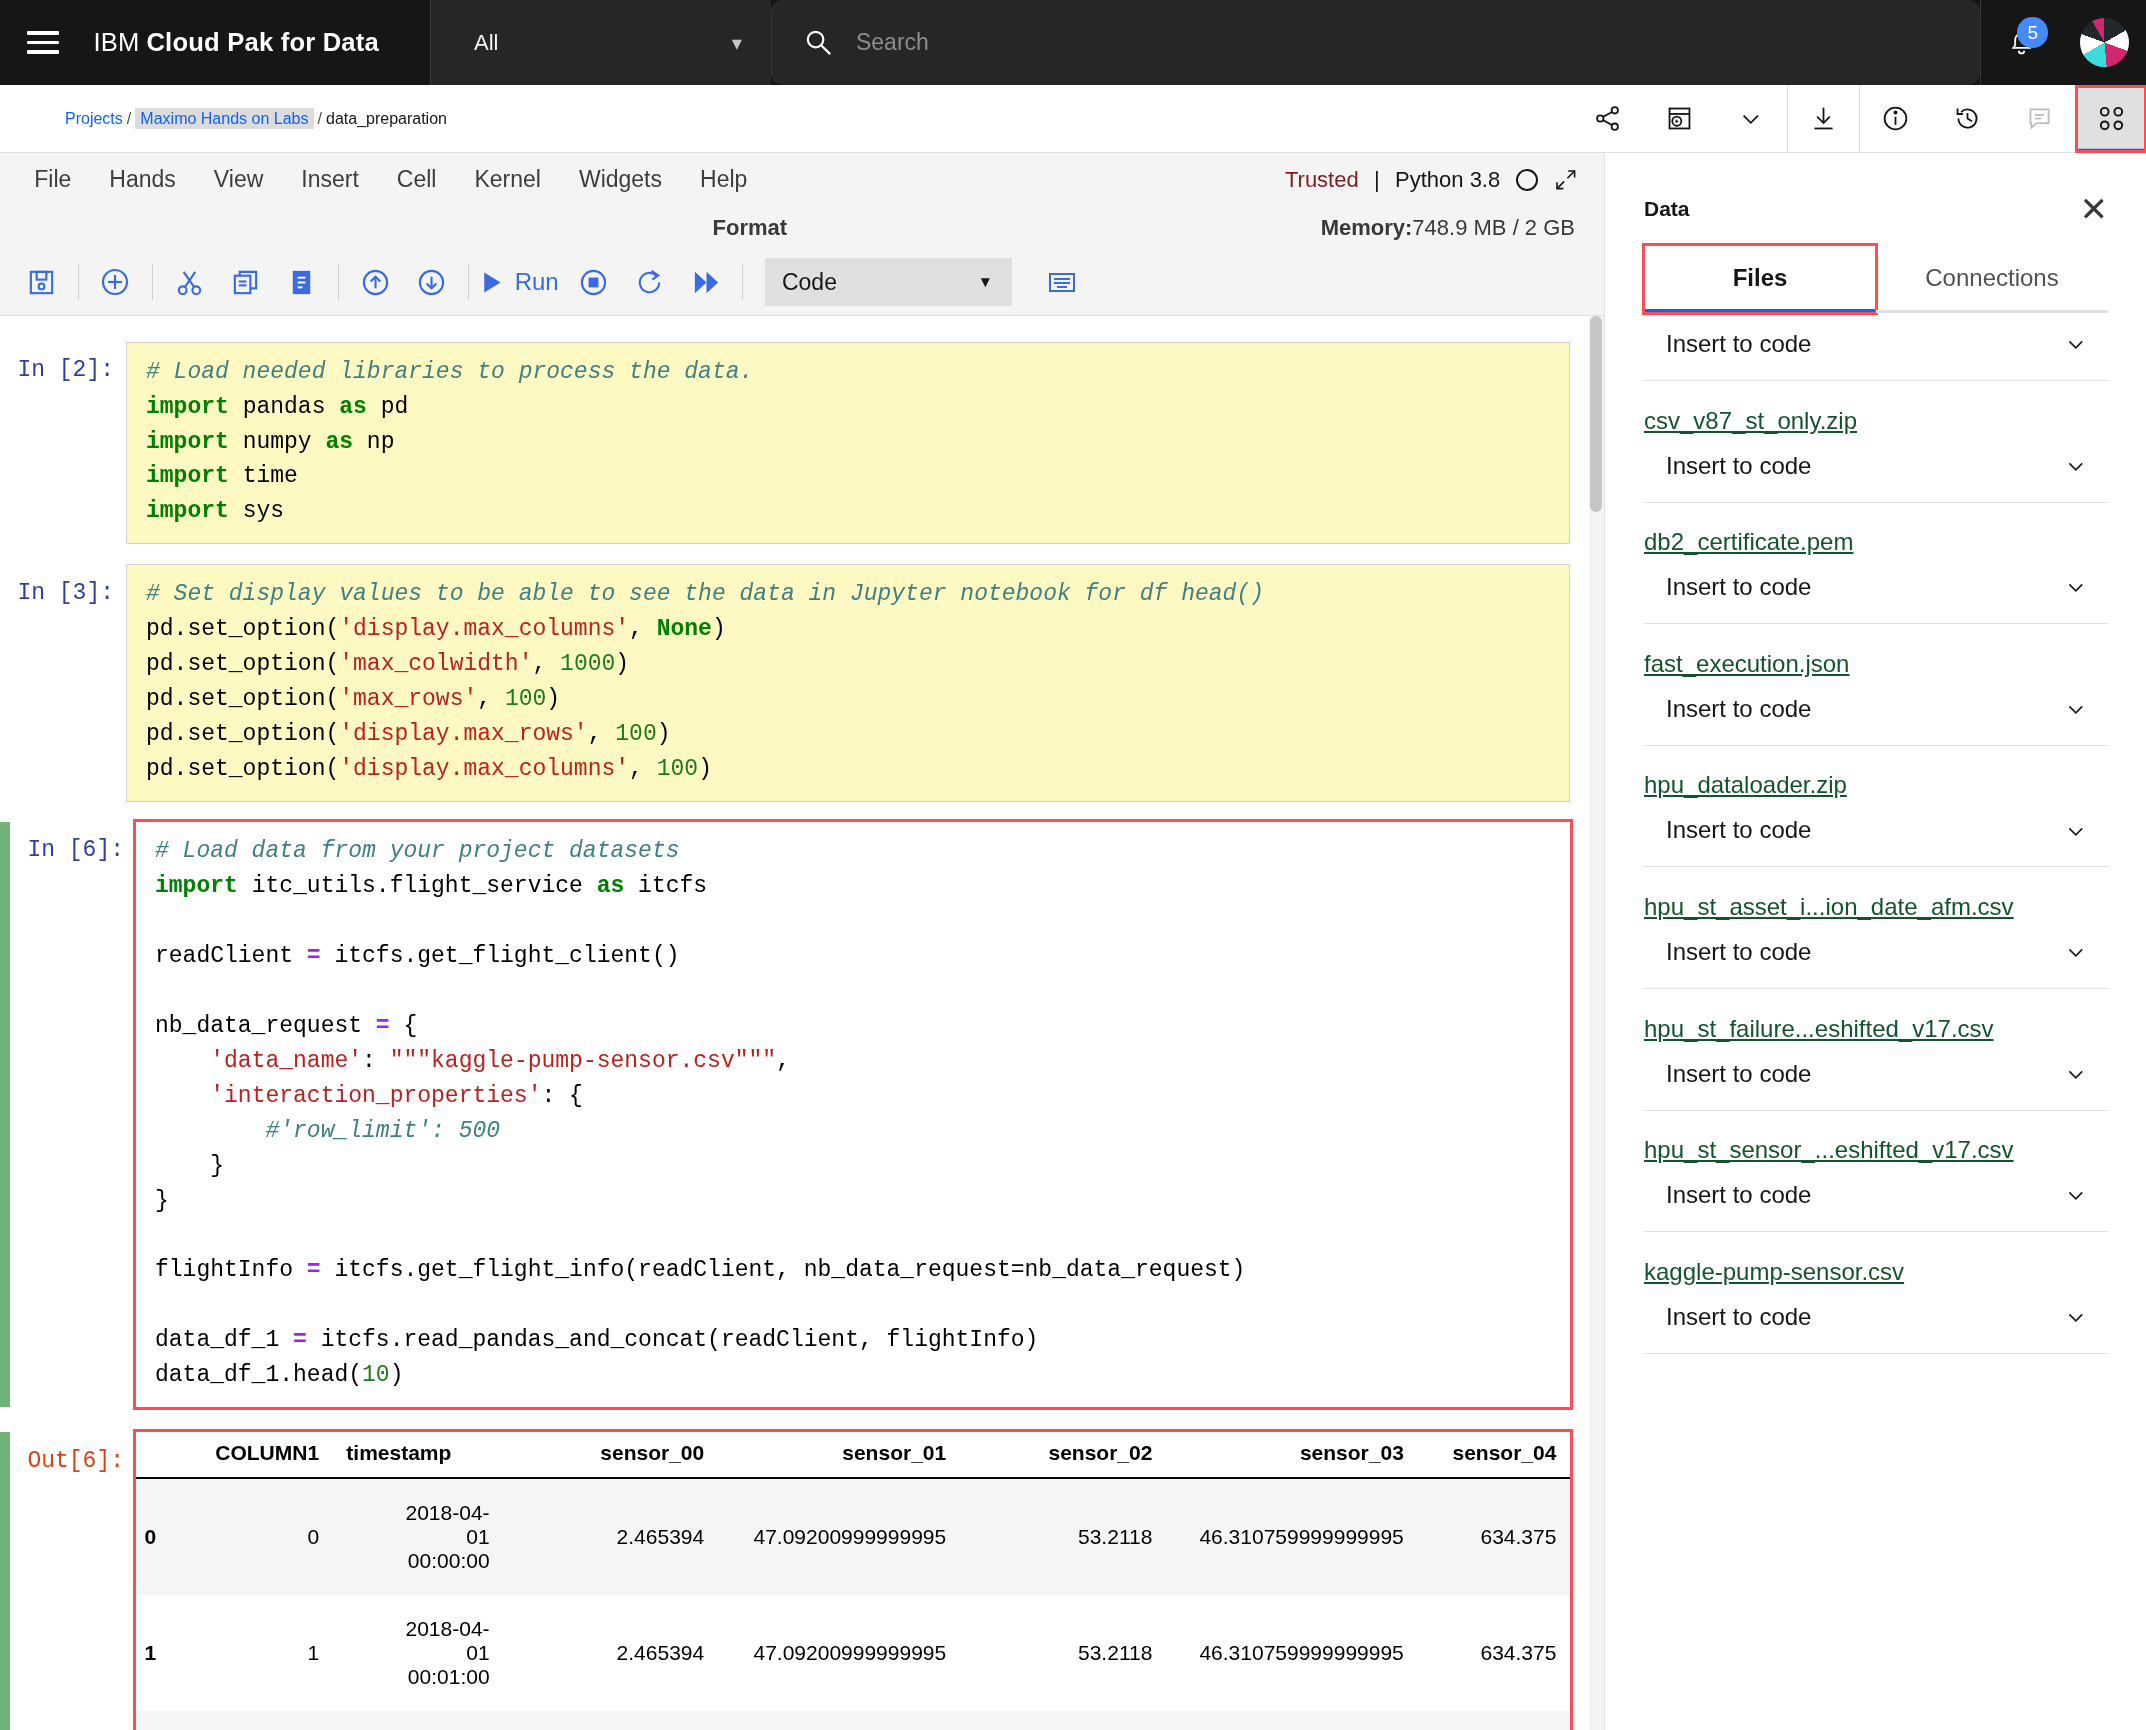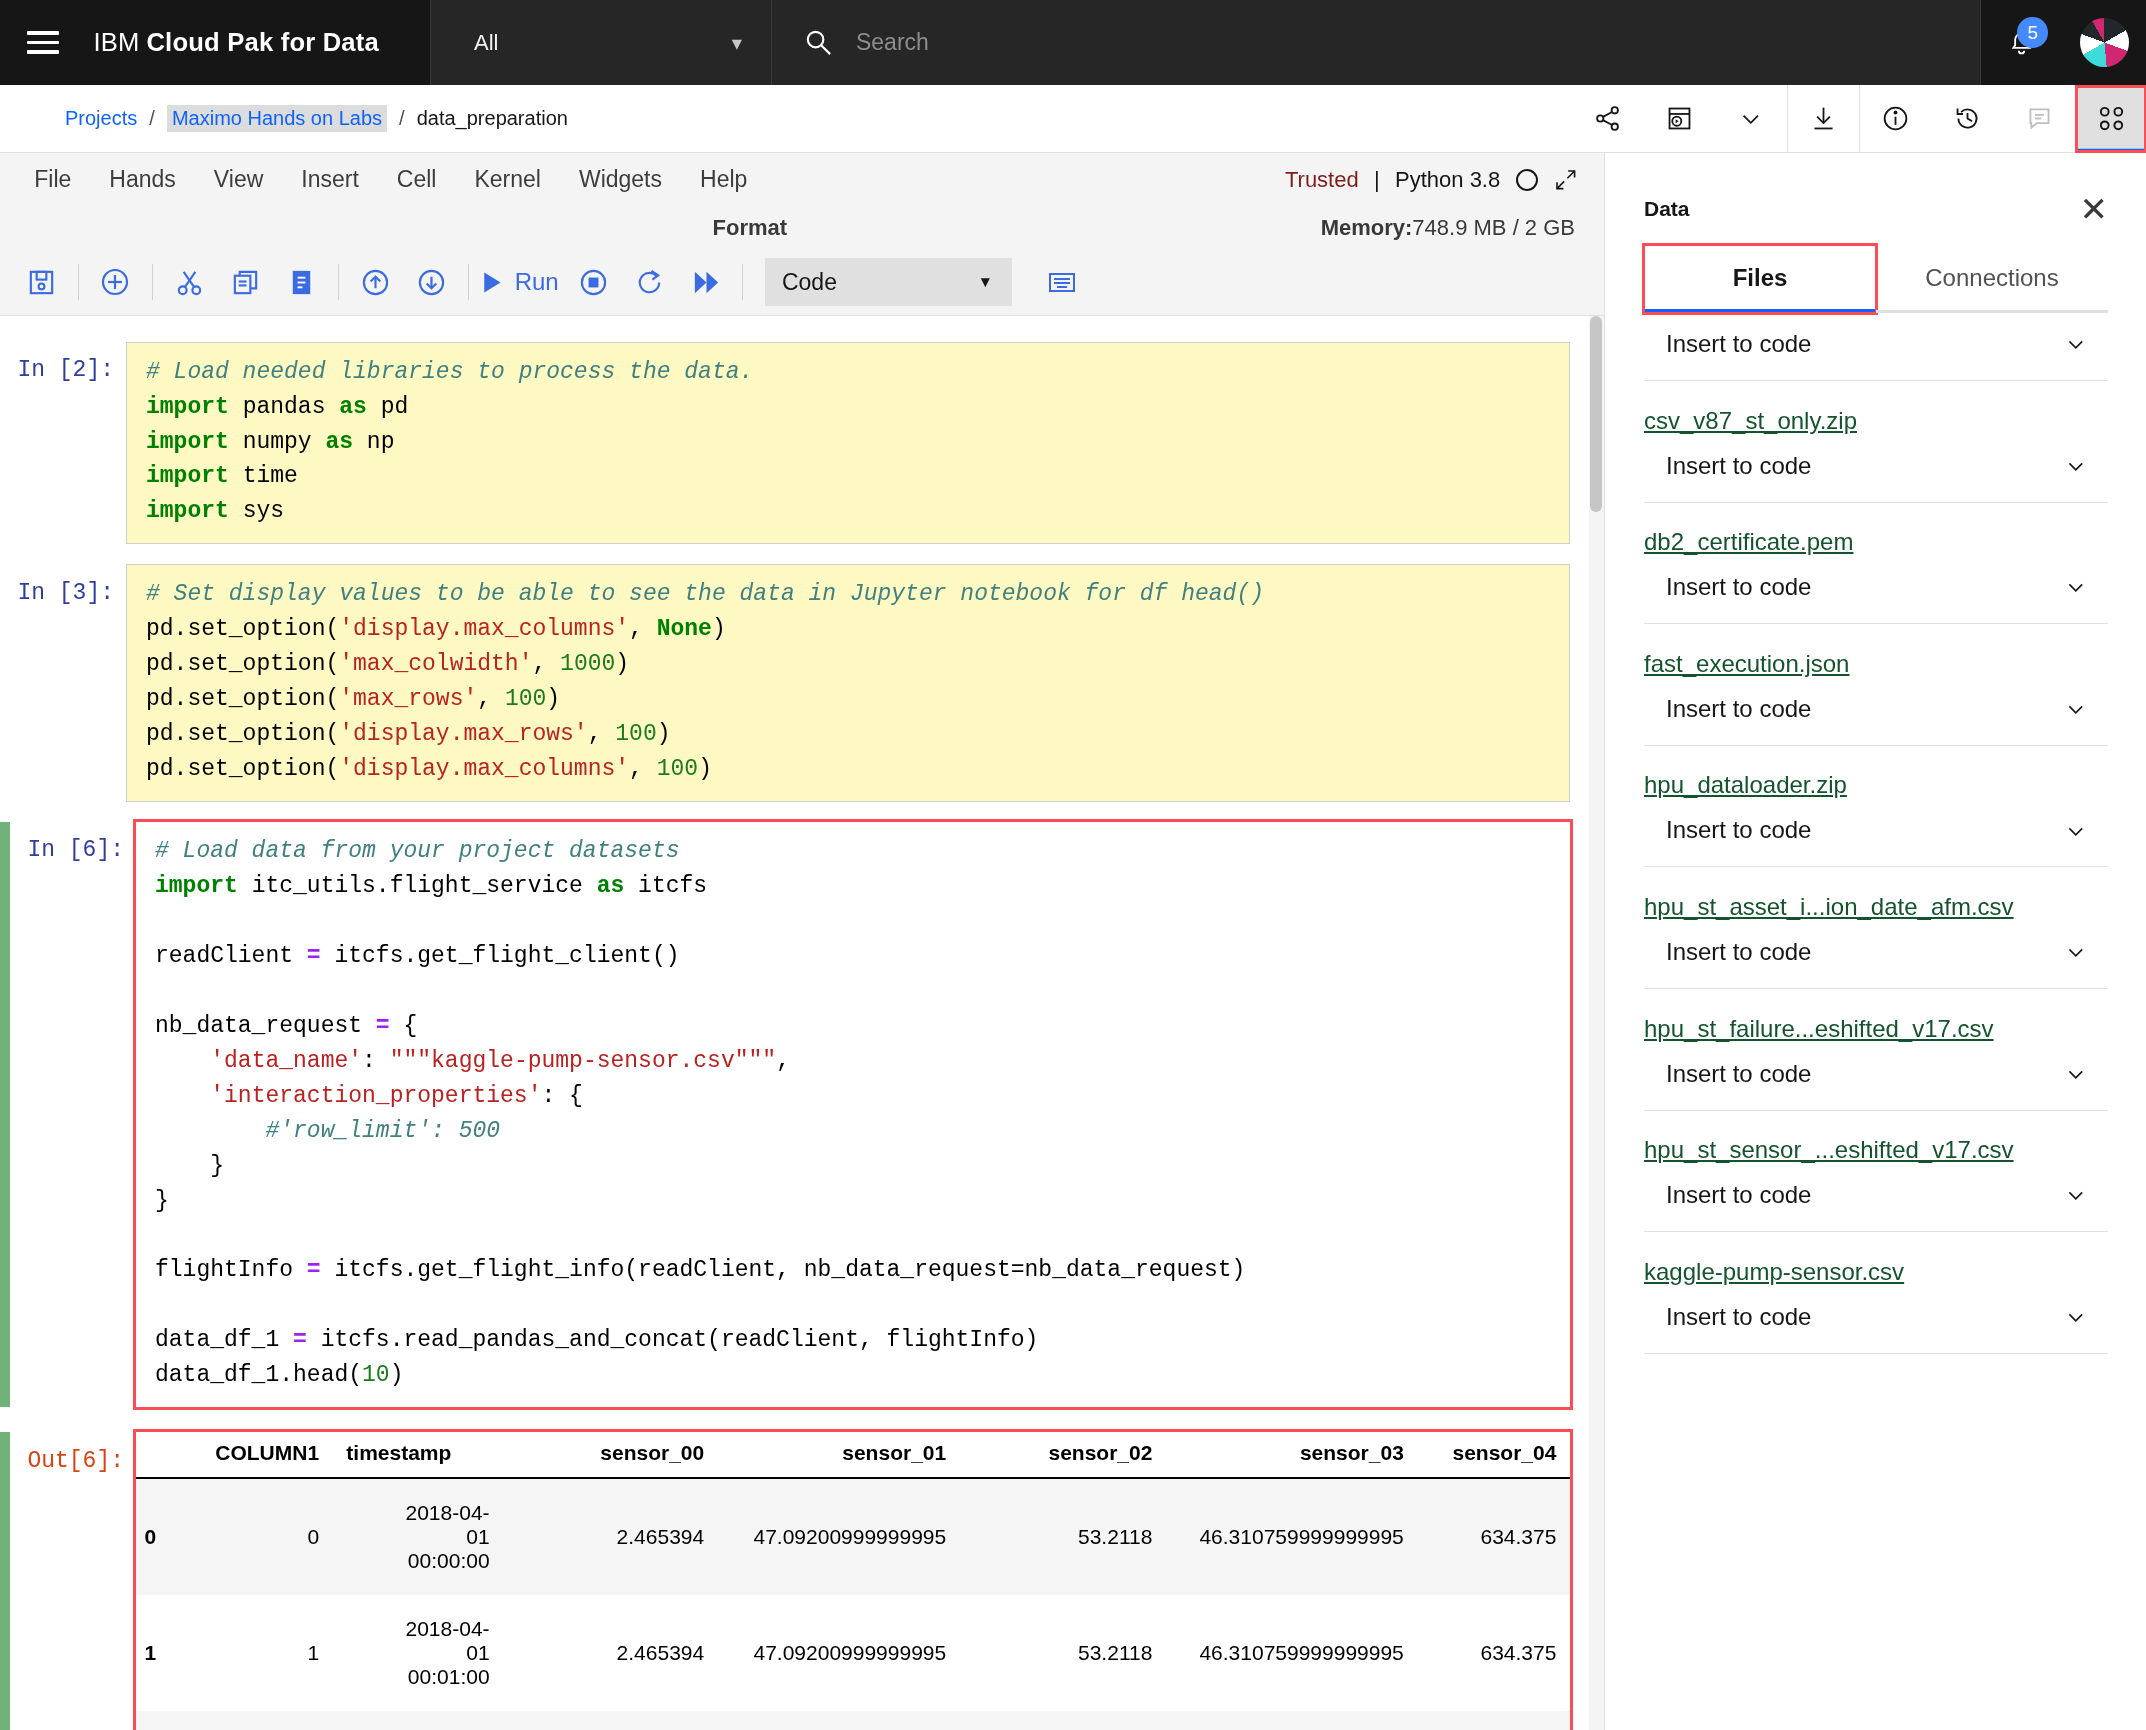--- a/index.html
+++ b/index.html
@@ -19,21 +19,21 @@
   .gtitle .bold { font-weight: 700; margin-left: 6.8px; }
   .gspacer-left { width: 51px; }
   .gselect {
     width: 341px; background: #262626; border-left: 0.9px solid #393939;
     display: flex; align-items: center; justify-content: space-between;
     padding: 0 29px 0 43px; font-size: 22px; color: #f4f4f4; cursor: pointer;
   }
   .gselect .chev { font-size: 20.4px; color: #c6c6c6; }
   .gsearch {
     flex: 1; background: #262626; border-left: 0.9px solid #393939;
-    display: flex; align-items: center; padding-left: 31px; gap: 22px; cursor: text;
+    display: flex; align-items: center; padding-left: 31px; gap: 22px; cursor: text; border-radius: 13px;
   }
   .gsearch .ph { font-size: 23px; color: #8d8d8d; }
   .gicons { display: flex; align-items: stretch; }
   .gicon-btn { width: 82px; display: flex; align-items: center; justify-content: center; position: relative; cursor: pointer; }
   .gicon-btn.sep { border-left: 0.9px solid #393939; }
   .badge {
     position: absolute; top: 17px; right: 13.6px; min-width: 31px; height: 31px;
     border-radius: 15.3px; background: #4589ff; color: #fff; font-size: 19px;
     display: flex; align-items: center; justify-content: center; padding: 0 6.8px;
   }
@@ -48,21 +48,21 @@
         #3ddbd9 175deg 240deg,
         #ffffff 240deg 290deg,
         #21272a 290deg 330deg,
         #d12771 330deg 360deg);
   }
   
   .crumbbar {
     height: 68px; background: #fff; display: flex; align-items: center;
     border-bottom: 0.9px solid #e0e0e0; padding-left: 65px;
   }
-  .crumbs { display: flex; align-items: center; font-size: 20px; gap: 12px; flex: 1; }
+  .crumbs { display: flex; align-items: center; font-size: 16px; gap: 4px; flex: 1; }
   .crumb-link { color: #0f62fe; cursor: pointer; }
   .crumb-link.hl { background: #dcdcdc; padding: 1.7px 5.1px; }
   .crumb-sep { color: #525252; }
   .crumb-cur { color: #161616; }
   .crumb-actions { display: flex; align-items: stretch; height: 68px; }
   .cb-icon { width: 72px; display: flex; align-items: center; justify-content: center; cursor: pointer; }
   .cb-group-sep { border-left: 0.9px solid #e0e0e0; }
   .cb-icon.active { background: #e0e0e0; box-shadow: inset 0 -4.3px 0 0 #0f62fe; }
   .cb-icon.hlbox { outline: 3.4px solid #fa4d56; outline-offset: -3.4px; }
   .cb-icon.disabled svg { opacity: .28; }

